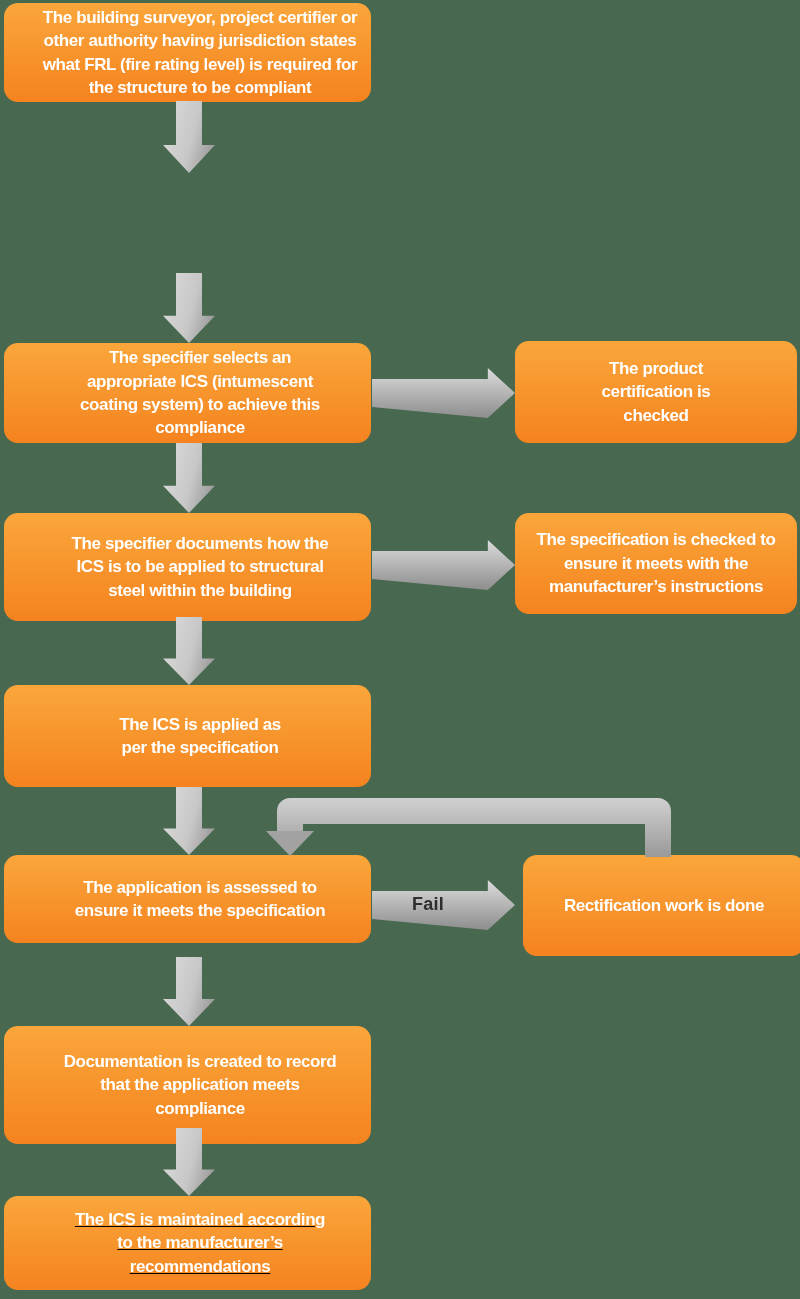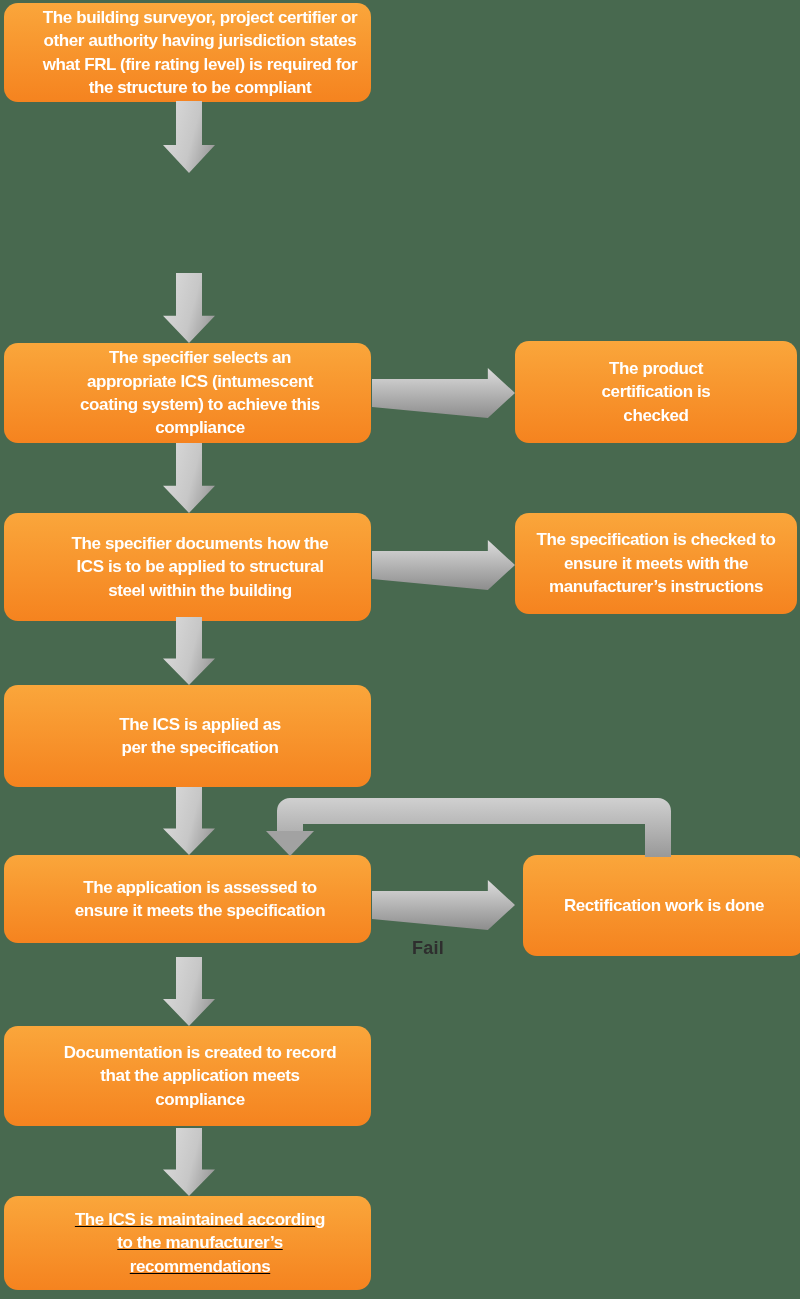--- a/index.html
+++ b/index.html
@@ -34,21 +34,21 @@
     white-space:pre-line;
   }
   
   .col-l{left:4px;width:367px;padding-left:33px;}
   .s1{top:3px;height:99px;}
   .s2{top:173px;height:100px;}
   .s3{top:343px;height:100px;}
   .s4{top:513px;height:108px;}
   .s5{top:685px;height:102px;}
   .s6{top:855px;height:88px;}
-  .s7{top:1026px;height:100px;}
+  .s7{top:1026px;height:118px;}
   .s8{top:1196px;height:94px;text-decoration:underline;}
   
   .col-r{left:515px;width:282px;}
   .r1{top:341px;height:102px;}
   .r2{top:513px;height:101px;}
   .r3{top:855px;height:101px;margin-left:8px;}
   
   .varrow{
     position:absolute;
     left:163px;
@@ -78,21 +78,20 @@
   .fail{
     position:absolute;
     left:372px;
     top:894px;
     width:112px;
     text-align:center;
     color:#2e2e2e;
     font-size:18px;
     font-weight:bold;
     letter-spacing:0.2px;
-    margin-top:44px;
   }
   .loop-svg{
     position:absolute;
     left:0;top:0;
     width:800px;height:1299px;
     pointer-events:none;
   }
 </style>
 </head>
 <body>

